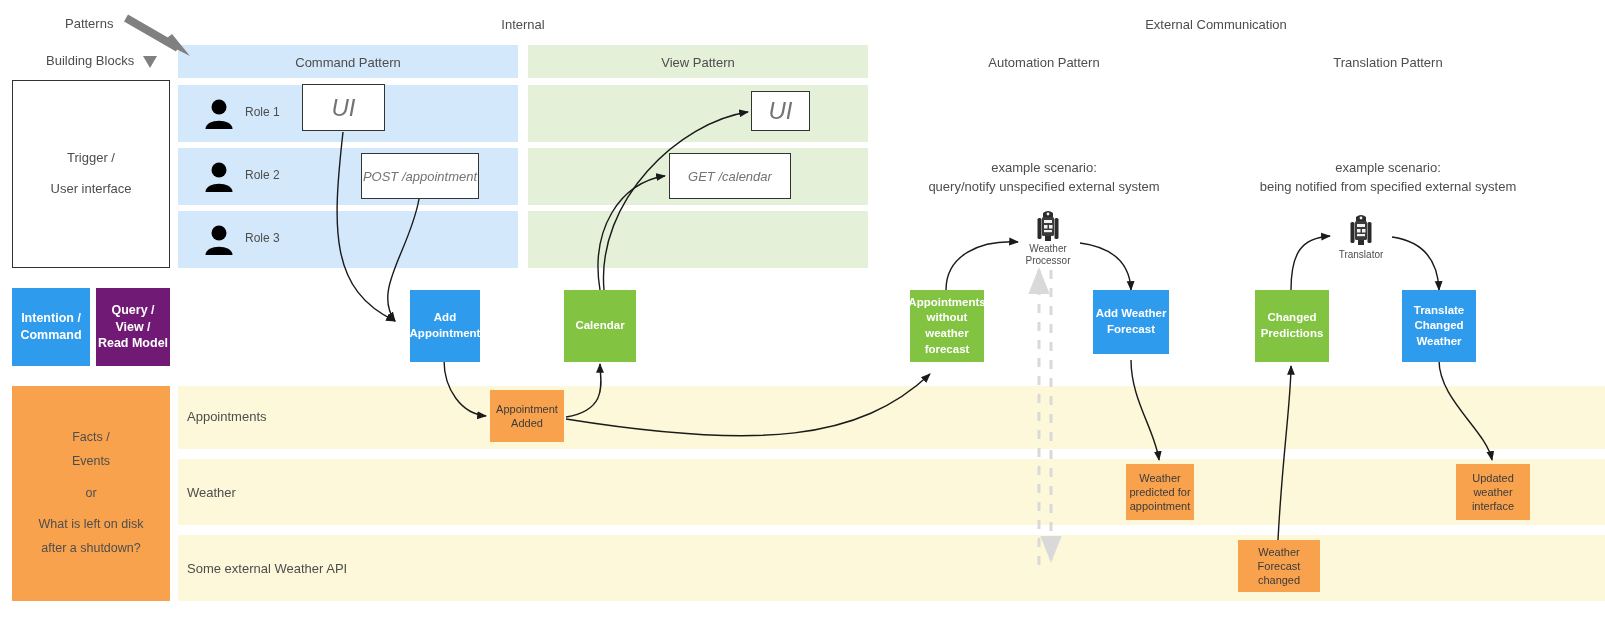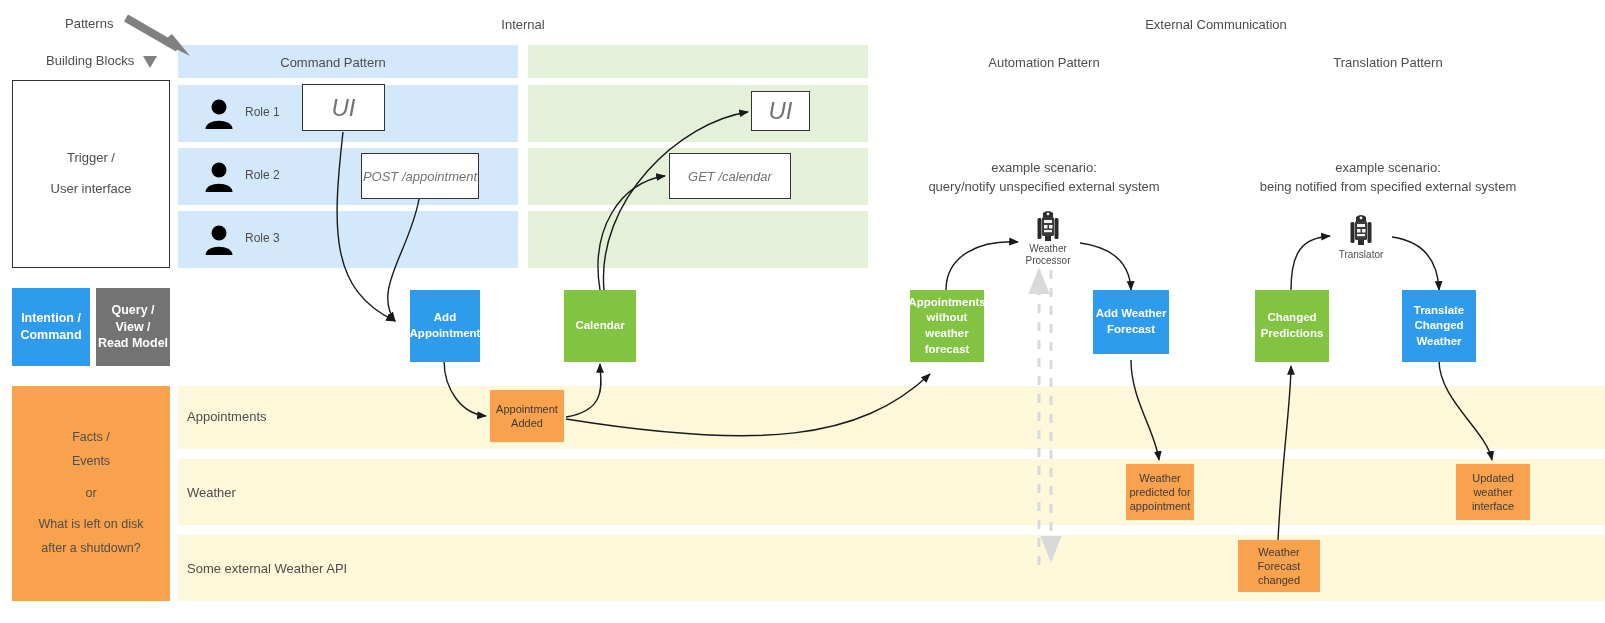--- a/index.html
+++ b/index.html
@@ -14,21 +14,21 @@
   .pat-label{color:#4d4d4d;font-size:13px;white-space:nowrap;}
 
   
   .band-blue{background:#d4e8fb;}
   .band-green{background:#e4f0d8;}
   .band-yellow{background:#fcf8d9;}
 
   
   .trigger-box{background:#ffffff;border:1.6px solid #333;color:#4d4d4d;font-size:13px;line-height:1.45;gap:12px;}
   .blk-blue{background:#2e9bec;color:#ffffff;font-weight:bold;font-size:12.5px;line-height:1.35;}
-  .blk-green{background:#737373;color:#ffffff;font-weight:bold;font-size:12.5px;line-height:1.35;}
+  .blk-green{background:#701a75;color:#ffffff;font-weight:bold;font-size:12.5px;line-height:1.35;}
   .legend-orange{background:#f9a24e;color:#4d4d4d;font-size:12.5px;line-height:1.9;}
 
   
   .wbox{background:#ffffff;border:1.6px solid #333;color:#737373;font-style:italic;}
   .wbox.big{font-size:24px;}
   .wbox.small{font-size:13px;}
 
   
   .node{color:#ffffff;font-weight:bold;font-size:11.5px;line-height:1.35;}
   .node.blue{background:#2e9bec;}
@@ -57,21 +57,22 @@
   <div class="abs band-green" style="left:528px;top:148px;width:340px;height:57px;"></div>
   <div class="abs band-green" style="left:528px;top:211px;width:340px;height:57px;"></div>
 
   <div class="abs band-yellow" style="left:178px;top:386px;width:1427px;height:63px;"></div>
   <div class="abs band-yellow" style="left:178px;top:459px;width:1427px;height:66px;"></div>
   <div class="abs band-yellow" style="left:178px;top:535px;width:1427px;height:66px;"></div>
 
   <div class="abs ctr axis-label" style="left:423px;top:15px;width:200px;height:18px;">Internal</div>
   <div class="abs ctr axis-label" style="left:1116px;top:15px;width:200px;height:18px;">External Communication</div>
 
-  <div class="abs ctr pat-label" style="left:163px;top:52px;width:340px;height:20px;">Command Pattern</div>
+  <div class="abs ctr pat-label" style="left:178px;top:52px;width:340px;height:20px;">Command Pattern</div>
+  <div class="abs ctr pat-label" style="left:528px;top:52px;width:340px;height:20px;">View Pattern</div>
   <div class="abs ctr pat-label" style="left:944px;top:52px;width:200px;height:20px;">Automation Pattern</div>
   <div class="abs ctr pat-label" style="left:1288px;top:52px;width:200px;height:20px;">Translation Pattern</div>
 
   <div class="abs grp-label" style="left:65px;top:16px;">Patterns</div>
   <div class="abs grp-label" style="left:46px;top:53px;">Building Blocks</div>
 
   <svg class="abs" style="left:141px;top:53px;width:18px;height:18px;">
     <polygon points="2,3 16,3 9,15" fill="#808080"></polygon>
   </svg>
 

